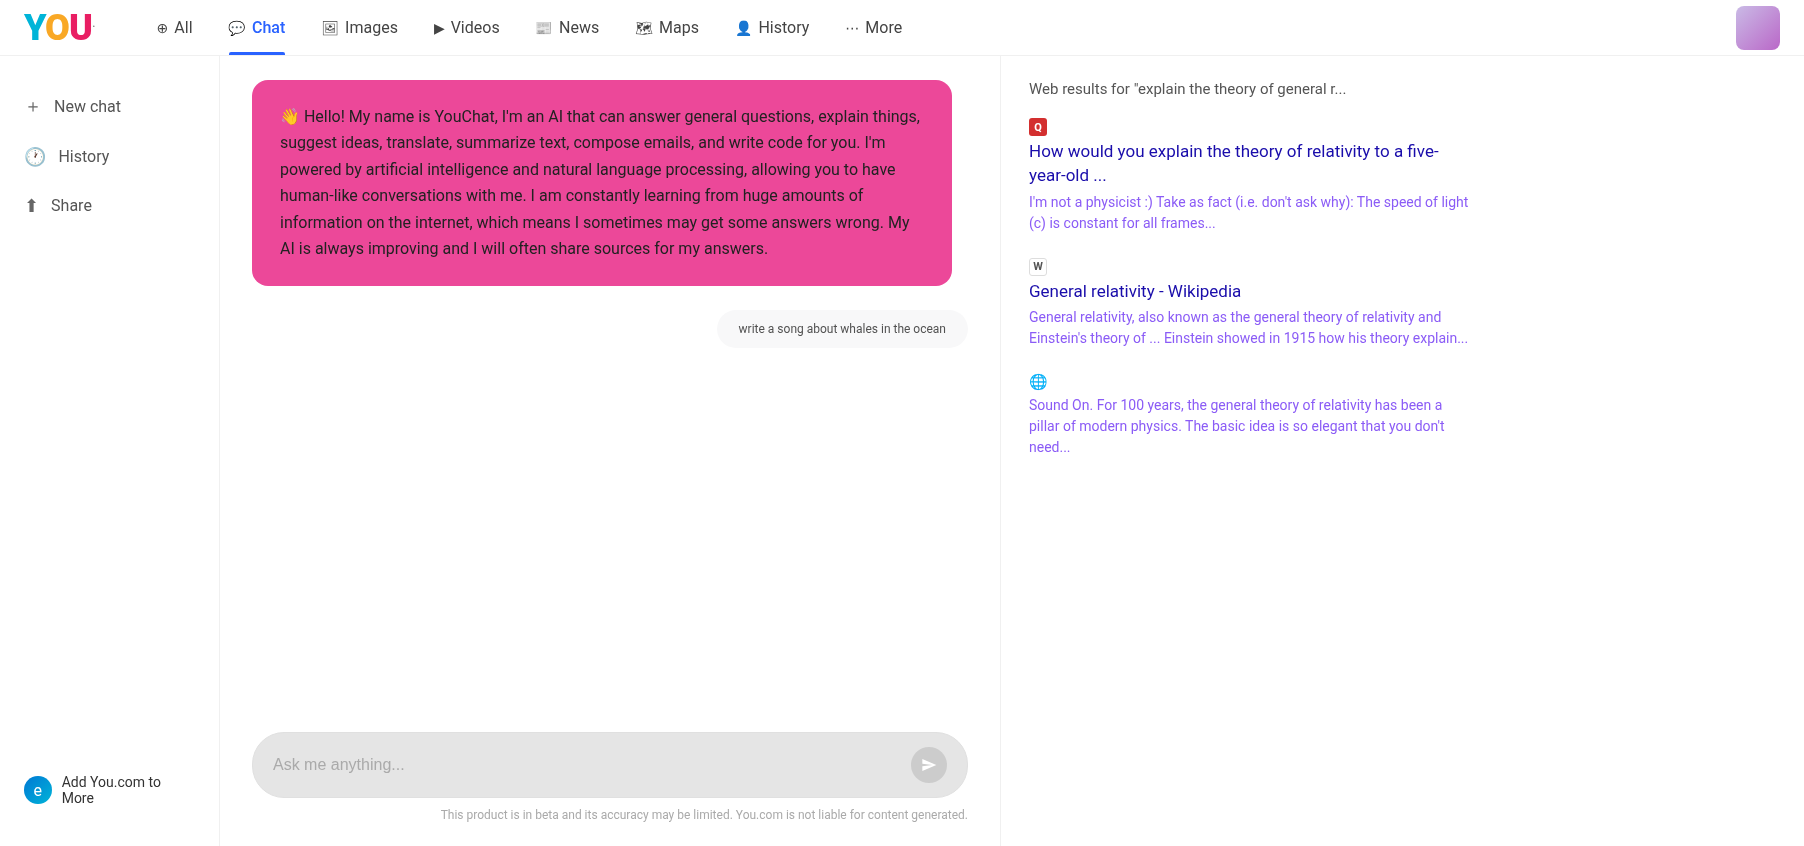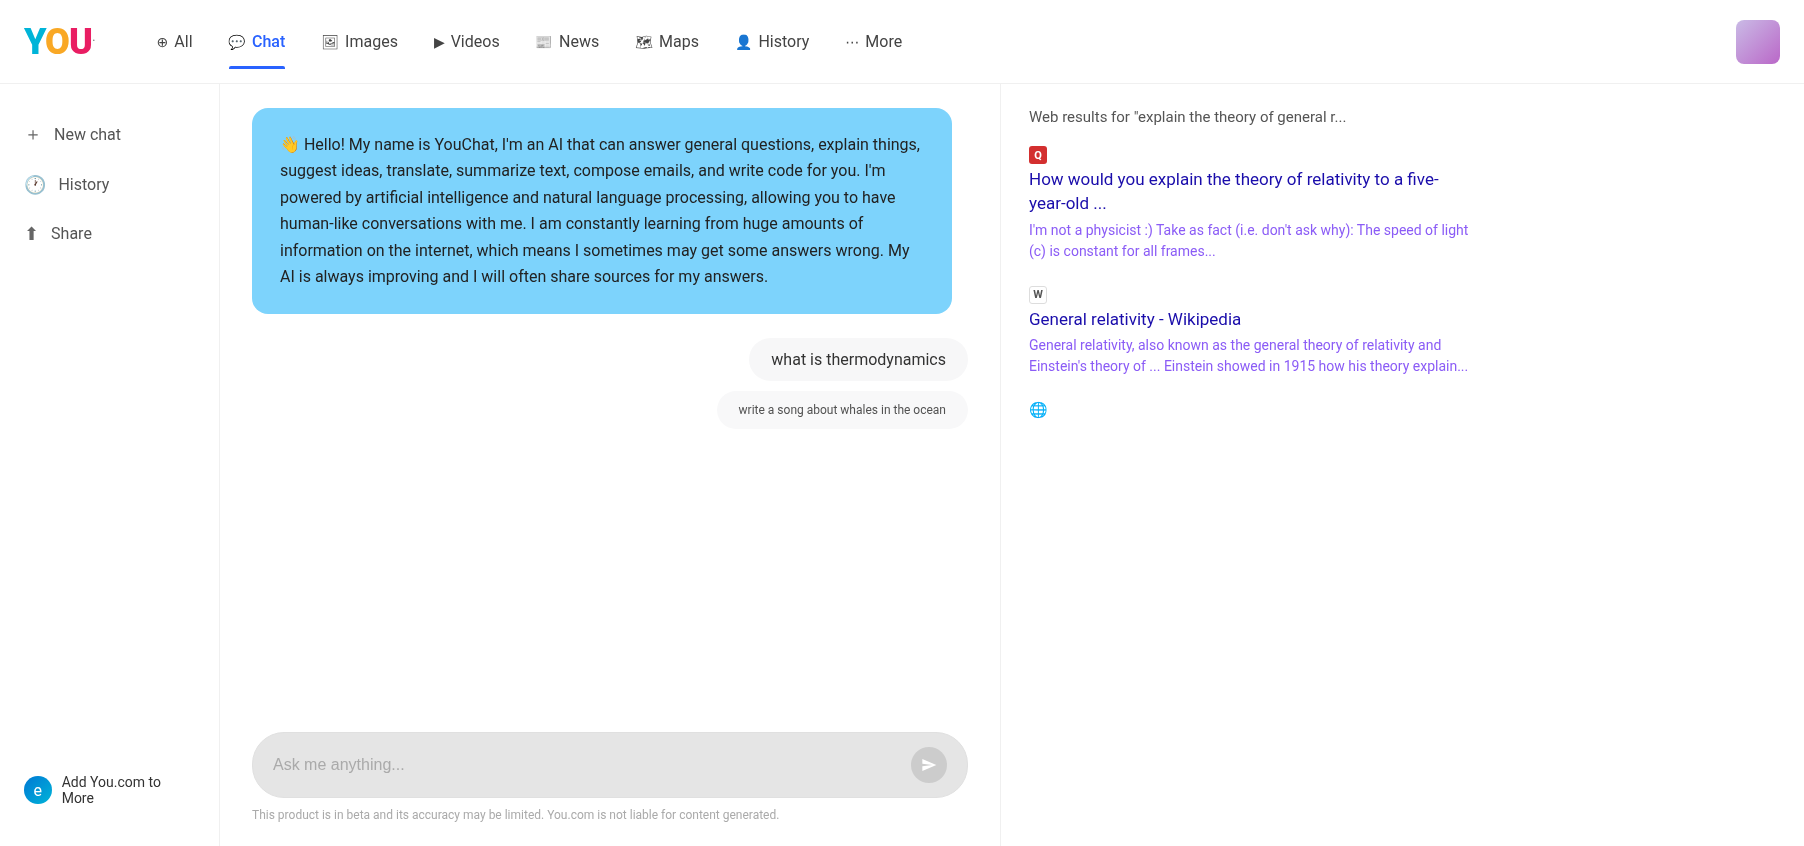--- a/index.html
+++ b/index.html
@@ -3,21 +3,21 @@
   <meta charset="utf-8">
   <style>
     * { box-sizing: border-box; margin: 0; padding: 0; }
     body { font-family: -apple-system, BlinkMacSystemFont, 'Segoe UI', Roboto, sans-serif; background: #fff; height: 846px; overflow: hidden; display: flex; flex-direction: column; }
 
     
     .header {
       display: flex;
       align-items: center;
       padding: 0 24px;
-      height: 84px;
+      height: 56px;
       border-bottom: 1px solid #f0f0f0;
       gap: 32px;
       flex-shrink: 0;
     }
     .logo {
       font-size: 36px;
       font-weight: 900;
       letter-spacing: -1px;
       margin-right: 16px;
     }
@@ -133,21 +133,21 @@
       max-width: 780px;
     }
     .chat-messages {
       flex: 1;
       overflow: hidden;
       display: flex;
       flex-direction: column;
       gap: 16px;
     }
     .bot-message {
-      background: #7dd3fc;
+      background: #ec4899;
       border-radius: 16px;
       padding: 24px 28px;
       font-size: 16px;
       line-height: 1.65;
       color: #222;
       max-width: 700px;
     }
     .suggestion-chips {
       display: flex;
       flex-direction: column;
@@ -207,21 +207,21 @@
       background: #ccc;
       border: none;
       cursor: pointer;
       display: flex;
       align-items: center;
       justify-content: center;
       color: white;
       font-size: 16px;
     }
     .input-disclaimer {
-      text-align: left;
+      text-align: right;
       font-size: 12px;
       color: #aaa;
       margin-top: 10px;
     }
 
     
     .results-panel {
       width: 500px;
       padding: 24px 28px;
       overflow-y: auto;
@@ -338,23 +338,20 @@
       </div>
     </div>
   </aside>
 
   <div class="chat-area">
     <div class="chat-messages">
       <div class="bot-message">
         <span>👋 Hello! My name is YouChat, I'm an AI that can answer general questions, explain things, suggest ideas, translate, summarize text, compose emails, and write code for you. I'm powered by artificial intelligence and natural language processing, allowing you to have human-like conversations with me. I am constantly learning from huge amounts of information on the internet, which means I sometimes may get some answers wrong. My AI is always improving and I will often share sources for my answers.</span>
       </div>
       <div class="suggestion-chips">
-        <div class="chip">
-          <span>what is thermodynamics</span>
-        </div>
         <div class="chip-partial">
           <span>write a song about whales in the ocean</span>
         </div>
       </div>
     </div>
     <div class="input-area">
       <div class="input-box">
         <input class="input-field" type="text" placeholder="Ask me anything..." style="">
         <button class="send-btn">
           <svg width="16" height="16" viewBox="0 0 24 24" fill="white">
@@ -382,16 +379,17 @@
         <div class="result-favicon favicon-w">W</div>
       </div>
       <a class="result-link">General relativity - Wikipedia</a>
       <p class="result-snippet">General relativity, also known as the general theory of relativity and Einstein's theory of ... Einstein showed in 1915 how his theory explain...</p>
     </div>
 
     <div class="result-item">
       <div class="result-source">
         <span class="favicon-globe">🌐</span>
       </div>
+      <p class="result-snippet">Sound On. For 100 years, the general theory of relativity has been a pillar of modern physics. The basic idea is so elegant that you don't need...</p>
     </div>
   </div>
 
 </div>
 
 </body></html>

